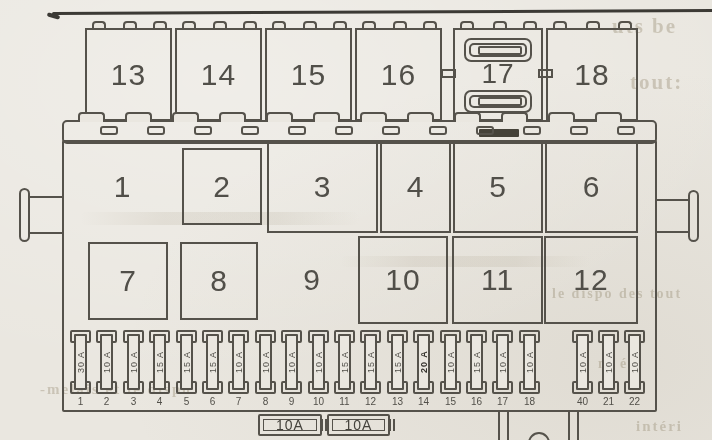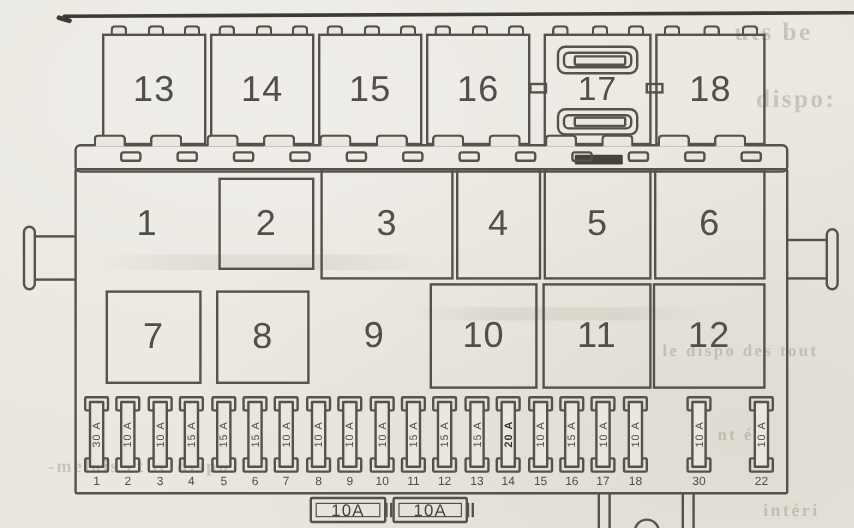--- a/index.html
+++ b/index.html
@@ -61,21 +61,21 @@
   }
   .stain{ position:absolute; opacity:0.14; background:linear-gradient(90deg, transparent, #9b8f76 30%, #9b8f76 70%, transparent); border-radius:6px; }
 </style>
 </head>
 <body>
 
 <div class="page">
 
   <div class="abs" id="artifacts" style="left:0;top:0;width:712px;height:440px;">
       <div class="frag" style="left: 612px; top: 14px; font-size: 21px;">uts be</div>
-      <div class="frag" style="left: 630px; top: 70px; font-size: 21px;">dispo:</div>
+      <div class="frag" style="left: 630px; top: 70px; font-size: 21px;">tout:</div>
       <div class="frag" style="left: 552px; top: 286px; font-size: 14px;">le dispo des tout</div>
       <div class="frag" style="left: 598px; top: 356px; font-size: 14px;">nt été</div>
       <div class="frag" style="left: 40px; top: 381px; font-size: 15px;">-melais et le dispo</div>
       <div class="frag" style="left: 636px; top: 418px; font-size: 15px;">intéri</div>
     </div>
 
   <div class="stain" style="left:80px;top:212px;width:280px;height:13px;"></div>
   <div class="stain" style="left:340px;top:256px;width:250px;height:11px;"></div>
 
   <div class="scan-line"></div>
@@ -323,21 +323,29 @@
           <div class="fuse-val">10 A</div>
         </div>
         <div class="fuse-num" style="top: 66px;">18</div>
       </div>
       <div class="fuse" style="left: 572px; top: 330px; width: 21px; height: 80px;">
         <div class="cap" style="left: 0px; top: 0px; width: 21px; height: 13px;"></div>
         <div class="cap" style="left: 0px; top: 51px; width: 21px; height: 13px;"></div>
         <div class="tall" style="left: 4px; top: 4px; width: 13px; height: 56px;">
           <div class="fuse-val">10 A</div>
         </div>
-        <div class="fuse-num" style="top: 66px;">30</div>
+        <div class="fuse-num" style="top: 66px;">40</div>
+      </div>
+      <div class="fuse" style="left: 598px; top: 330px; width: 21px; height: 80px;">
+        <div class="cap" style="left: 0px; top: 0px; width: 21px; height: 13px;"></div>
+        <div class="cap" style="left: 0px; top: 51px; width: 21px; height: 13px;"></div>
+        <div class="tall" style="left: 4px; top: 4px; width: 13px; height: 56px;">
+          <div class="fuse-val">10 A</div>
+        </div>
+        <div class="fuse-num" style="top: 66px;">21</div>
       </div>
       <div class="fuse" style="left: 624px; top: 330px; width: 21px; height: 100px;">
         <div class="cap" style="left: 0px; top: 0px; width: 21px; height: 13px;"></div>
         <div class="cap" style="left: 0px; top: 51px; width: 21px; height: 13px;"></div>
         <div class="tall" style="left: 4px; top: 4px; width: 13px; height: 56px;">
           <div class="fuse-val">10 A</div>
         </div>
         <div class="fuse-num" style="top: 66px;">22</div>
       </div>
       <div class="spare" style="left: 258px; top: 414px; width: 64px; height: 22px;">

